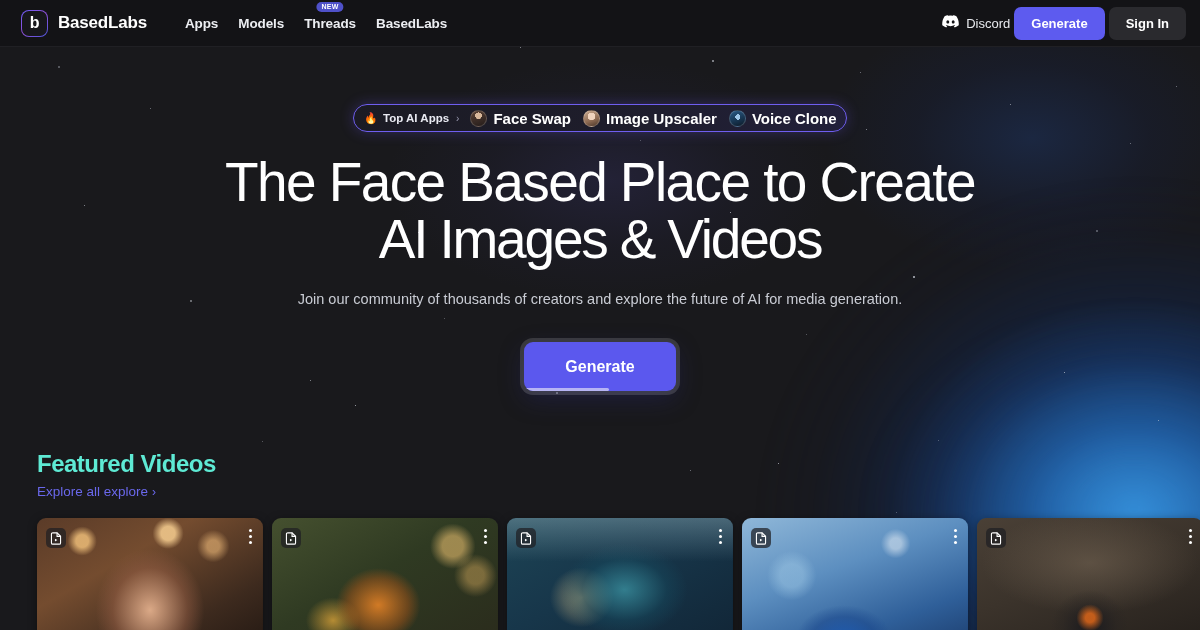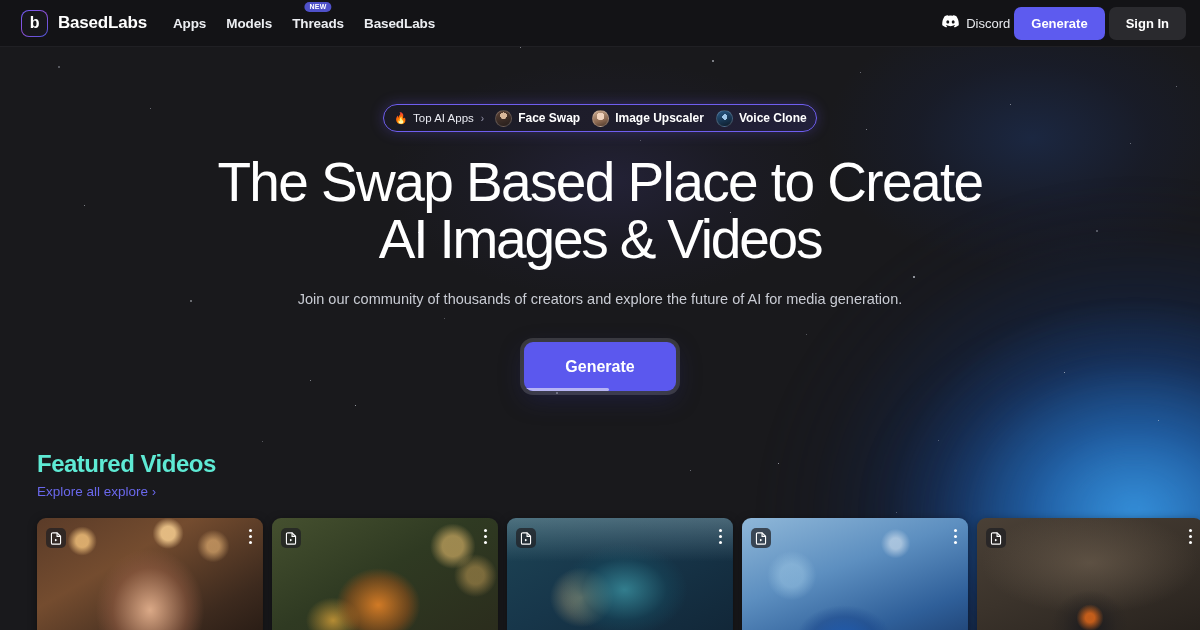--- a/index.html
+++ b/index.html
@@ -68,21 +68,21 @@
     background:linear-gradient(150deg,#161619 0%,#1c1b24 100%);
     border:1.6px solid transparent;
     background-image:linear-gradient(#17171b,#17171b),
       linear-gradient(140deg,#6b5cf6 0%,#8f4fd6 48%,#4e57dd 100%);
     background-origin:border-box; background-clip:padding-box,border-box;
     display:flex; align-items:center; justify-content:center;
     position:relative;
   }
   .logo-glyph { font-size:16px; font-weight:700; color:#fff; line-height:1; letter-spacing:-.5px; }
   .brand-name { color:#fff; font-size:17px; font-weight:700; letter-spacing:-.2px; }
-  .nav-links { display:flex; align-items:center; gap:20px; margin-left:26px; }
+  .nav-links { display:flex; align-items:center; gap:20px; margin-left:38px; }
   .nav-link {
     position:relative; color:#eceef2; font-size:13.5px; font-weight:700;
     text-decoration:none; letter-spacing:-.1px; cursor:pointer; white-space:nowrap;
   }
   .new-badge {
     position:absolute; top:-14px; left:50%; transform:translateX(-50%);
     background:#4f51c9; color:#fff; font-size:7px; font-weight:700;
     padding:1.5px 5px; border-radius:7px; letter-spacing:.3px; line-height:1;
   }
   .nav-right { margin-left:auto; display:flex; align-items:center; gap:4px; }
@@ -102,24 +102,24 @@
     display:inline-flex; align-items:center;
     height:28px; padding:0 4px 0 10px;
     border-radius:999px;
     background:linear-gradient(90deg,#1b1b24 0%,#1e1d2b 50%,#22203a 100%);
     border:1.4px solid #6f5ef0;
     box-shadow:0 0 14px rgba(106,86,240,.30);
     gap:2px; overflow:hidden; cursor:pointer;
   }
   .pill-lead { display:flex; align-items:center; gap:5px; padding-right:4px; }
   .pill-lead .flame { font-size:11px; line-height:1; }
-  .pill-lead .lead-text { color:#e9eaf2; font-size:11.5px; font-weight:400; }
+  .pill-lead .lead-text { color:#e9eaf2; font-size:11.5px; font-weight:700; }
   .pill-lead .chev { color:#9a9ab0; font-size:10px; margin-left:2px; }
   .pill-item { display:flex; align-items:center; gap:6px; padding:0 5px; cursor:pointer; }
-  .pill-item .label { color:#fff; font-size:12px; font-weight:700; white-space:nowrap; }
+  .pill-item .label { color:#fff; font-size:15px; font-weight:700; white-space:nowrap; }
   .av { width:17px; height:17px; border-radius:50%; flex:none; border:1px solid rgba(255,255,255,.18); }
   .av1 { background:
       radial-gradient(circle at 50% 32%, #d8b79a 0 26%, rgba(0,0,0,0) 27%),
       linear-gradient(160deg,#5e4436 0%,#3b2c26 55%,#241c1a 100%); }
   .av2 { background:
       radial-gradient(circle at 50% 36%, #f0d3bd 0 30%, rgba(0,0,0,0) 31%),
       linear-gradient(160deg,#c9a98e 0%,#8d6a52 60%,#4a3528 100%); }
   .av3 { background:
       radial-gradient(circle at 52% 40%, #9fc7e8 0 22%, rgba(0,0,0,0) 23%),
       linear-gradient(160deg,#2a5a86 0%,#17344f 60%,#0c1a28 100%); }
@@ -289,21 +289,21 @@
         <span class="av av2"></span>
         <span class="label">Image Upscaler</span>
       </div>
       <div class="pill-item">
         <span class="av av3"></span>
         <span class="label">Voice Clone</span>
       </div>
     </div>
 
     <h1 class="headline">
-      <span class="hl-1">The Swap Based Place to Create</span>
+      <span class="hl-1">The Face Based Place to Create</span>
       <span class="hl-2">AI Images &amp; Videos</span>
     </h1>
 
     <p class="sub">Join our community of thousands of creators and explore the future of AI for media generation.</p>
 
     <div class="cta-wrap">
       <button class="btn-hero">
         <span>Generate</span>
         <span class="prog" id="cta-prog" style="width: 56%;"></span>
       </button>

